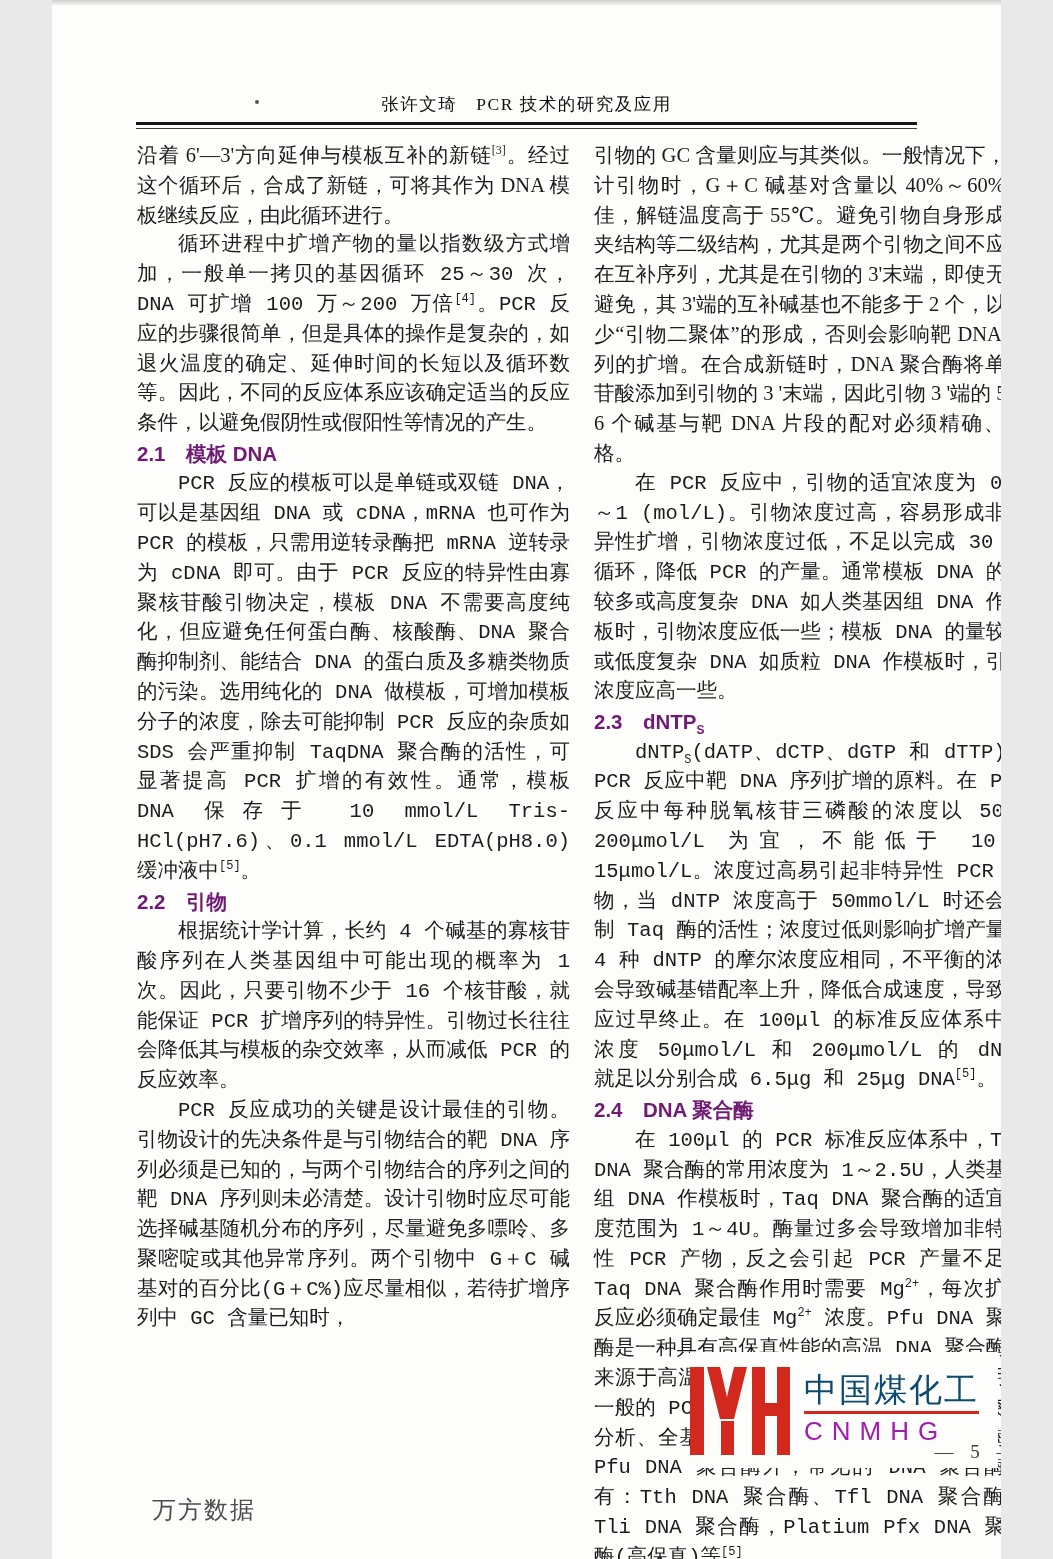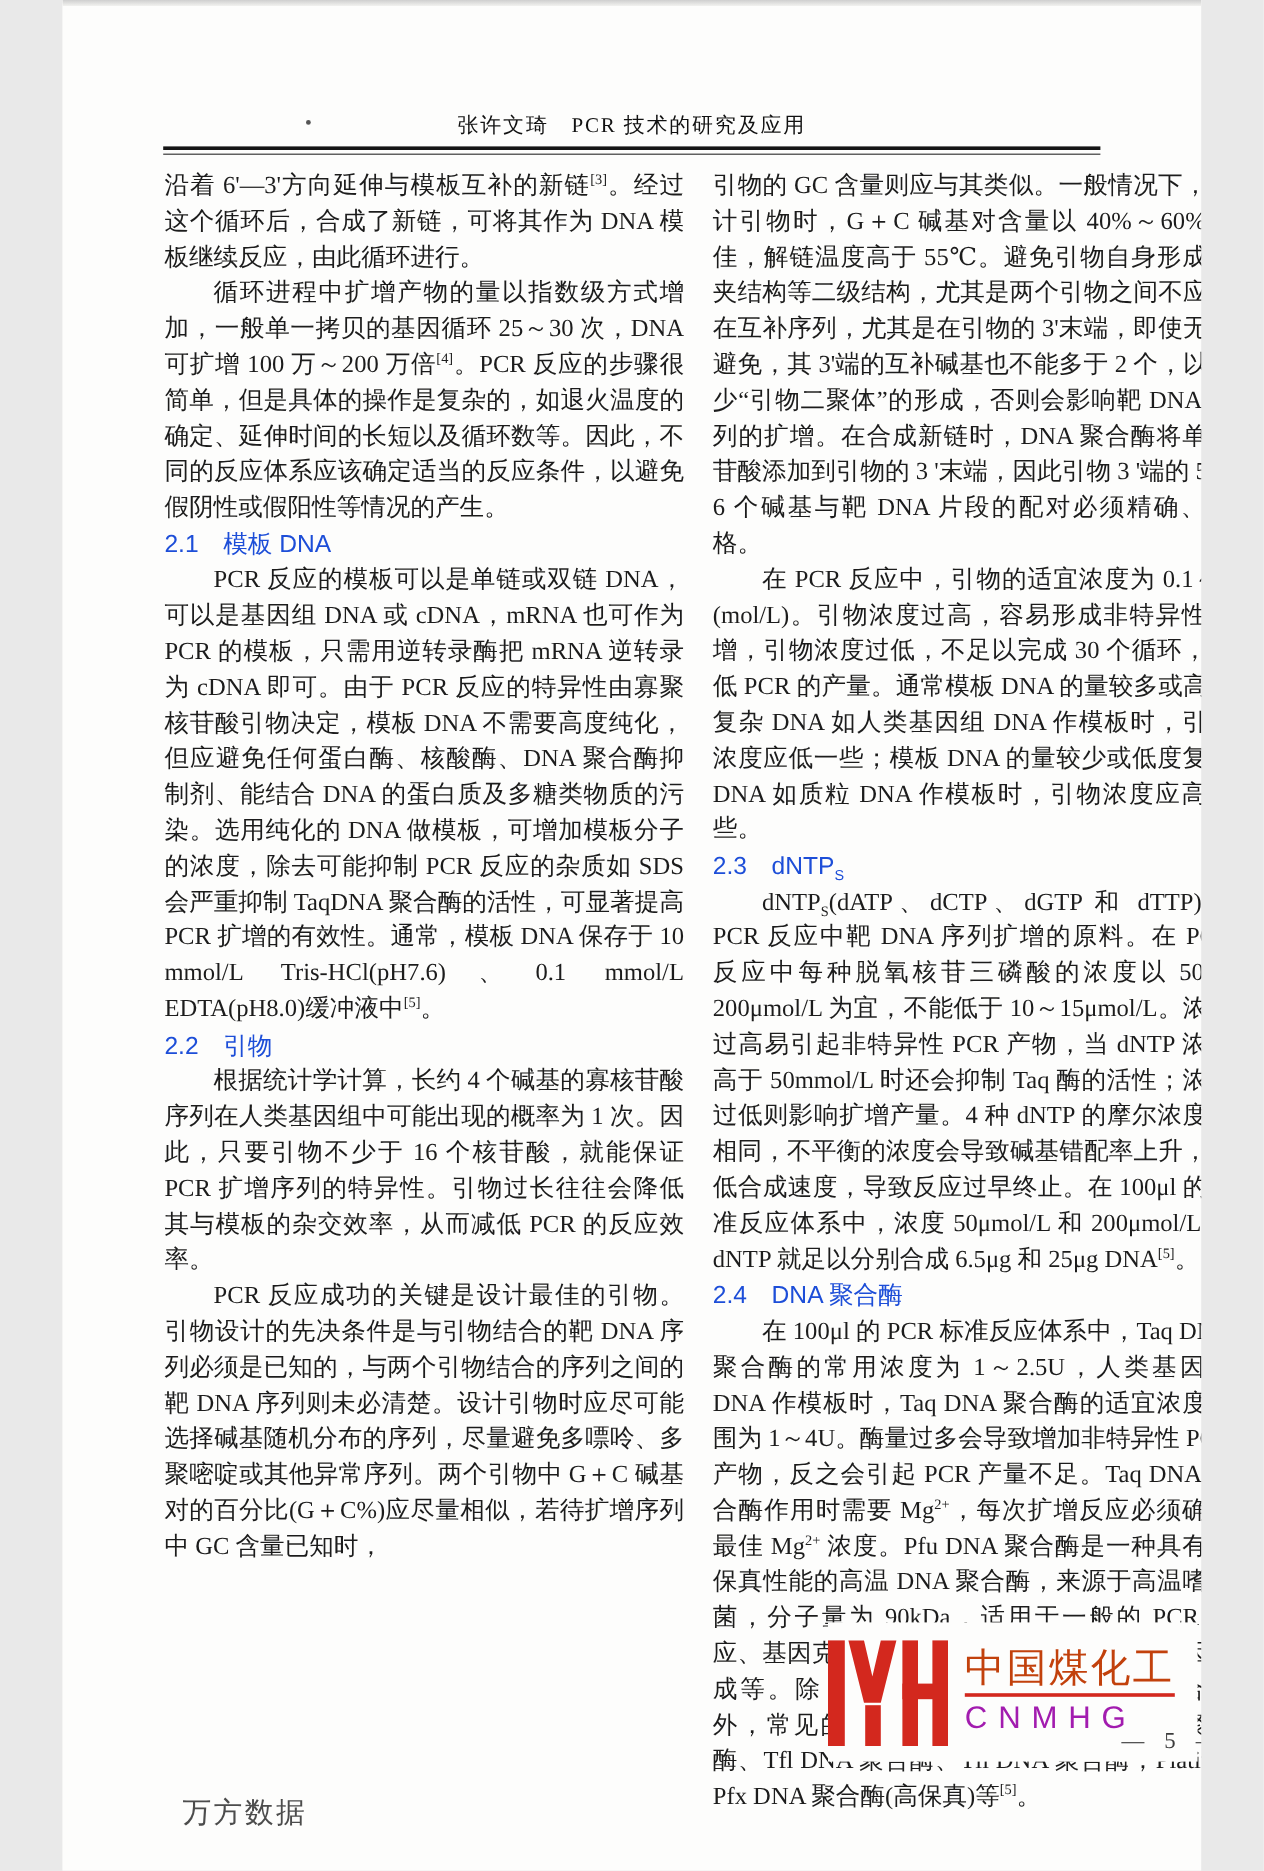--- a/index.html
+++ b/index.html
@@ -22,50 +22,50 @@
   }
   .columns {
     position:absolute; top:141px; left:85px; width:890px;
     display:flex; gap:24px;
   }
   .col { width:433px; }
   .col p {
     margin:0; font-size:20.5px; line-height:29.8px;
     text-align:justify; text-justify:inter-ideograph;
   }
-  .col p.indent { text-indent:2em; }
+  .col p.indent { text-indent:2em;font-family:Liberation Mono, monospace; }
   .col .h1 {
     font-family:"Liberation Sans","DejaVu Sans",sans-serif;
     font-weight:bold; font-size:26.5px; line-height:34px;
     margin:27px 0 15px 0; letter-spacing:1px; color:#0d0d0d;
   }
   .col .h2 {
     font-family:"Liberation Sans","DejaVu Sans",sans-serif;
-    font-weight:normal; font-size:20.5px; line-height:30.5px; color:#1d4ed8;
+    font-weight:bold; font-size:20.5px; line-height:30.5px; color:#701a75;
   }
   sup { font-size:12px; line-height:0; }
   sub { font-size:12px; line-height:0; }
   .page-number {
     position:absolute; top:1441px; left:866px; width:120px;
     font-size:19px; color:#3c3c3c; letter-spacing:6px; text-align:center;
   }
   .footer-brand {
     position:absolute; top:1494px; left:100px;
     font-family:Liberation Serif, serif;
     font-size:24px; color:#4c4c4c; letter-spacing:2px;
   }
   .watermark {
     position:absolute; top:1352px; left:638px; width:308px; height:116px;
     background:#fdfdfc; display:flex; align-items:center;
   }
   .wm-logo { width:100px; height:94px; flex:0 0 auto; }
   .wm-text { margin-left:14px; }
   .wm-cn {
     font-family:"Liberation Sans","DejaVu Sans",sans-serif;
-    font-size:33px; color:#c2410c; line-height:36px; letter-spacing:2px;
+    font-size:33px; color:#0c4a6e; line-height:36px; letter-spacing:2px;
     border-bottom:3px solid #d3281e; padding-bottom:3px;
   }
   .wm-en {
     font-family:"Liberation Sans","DejaVu Sans",sans-serif;
     font-size:26px; color:#a21caf; letter-spacing:9px; line-height:34px;
   }
 </style>
 </head>
 <body>
 

